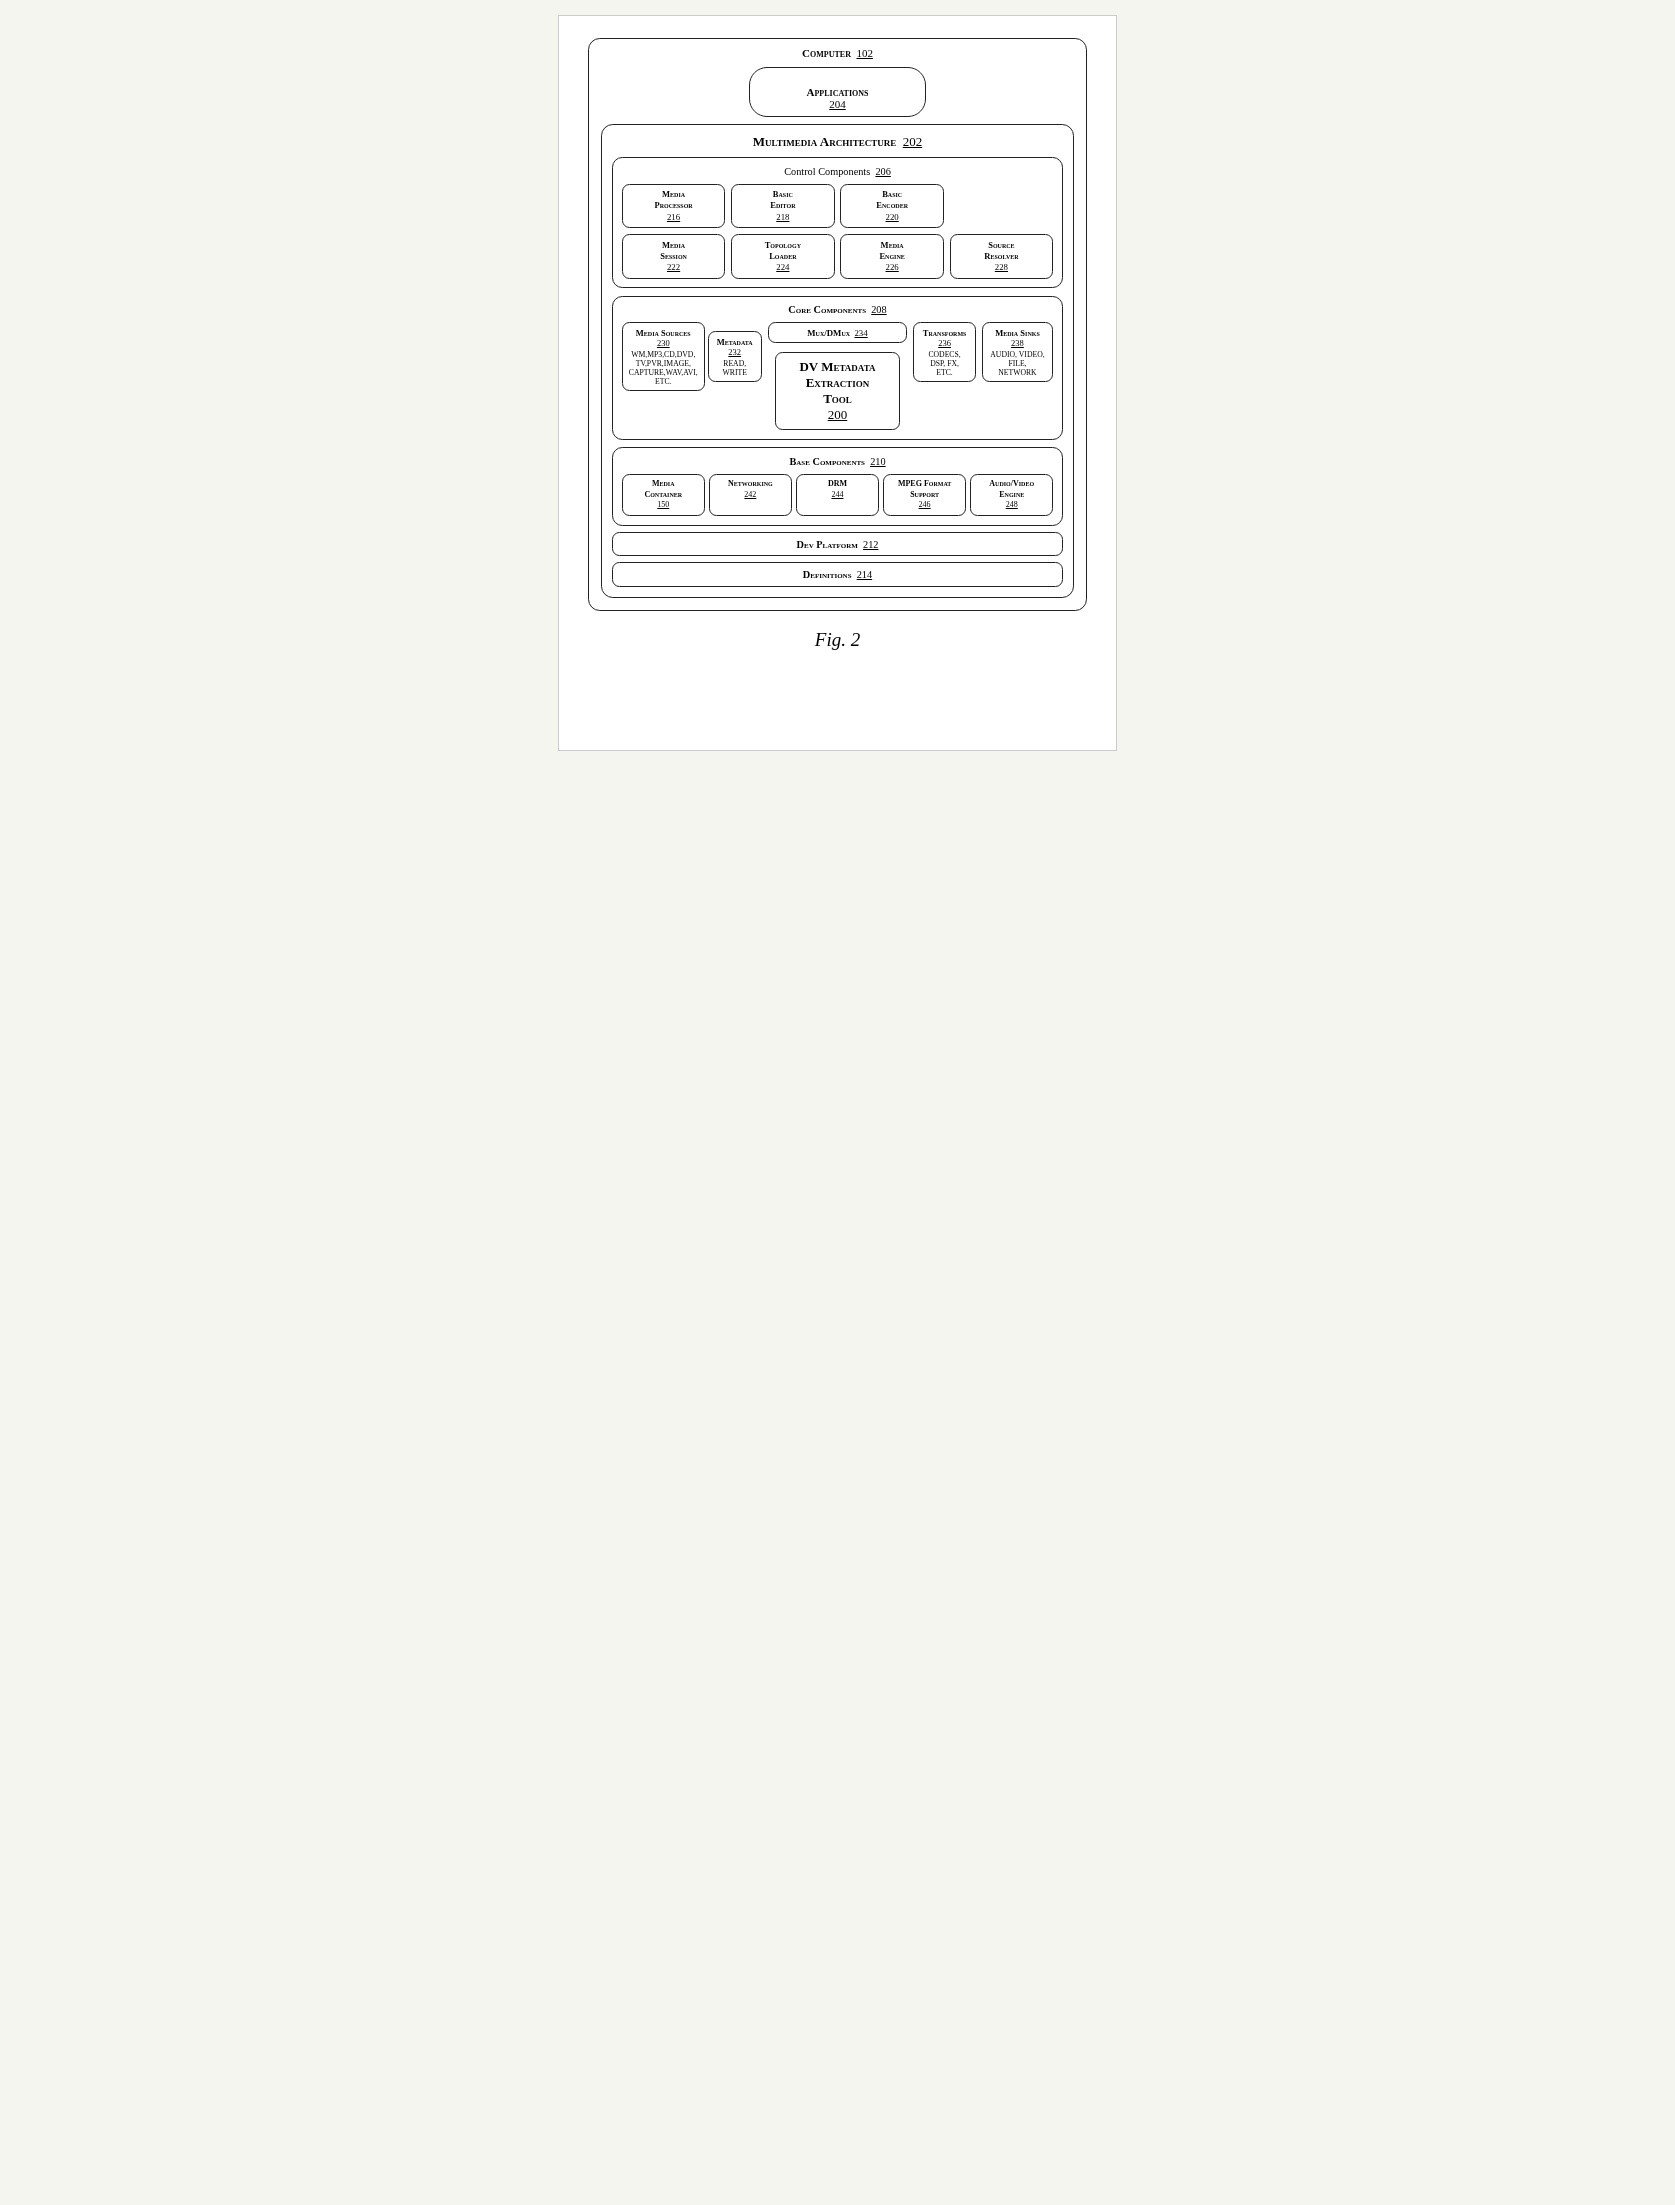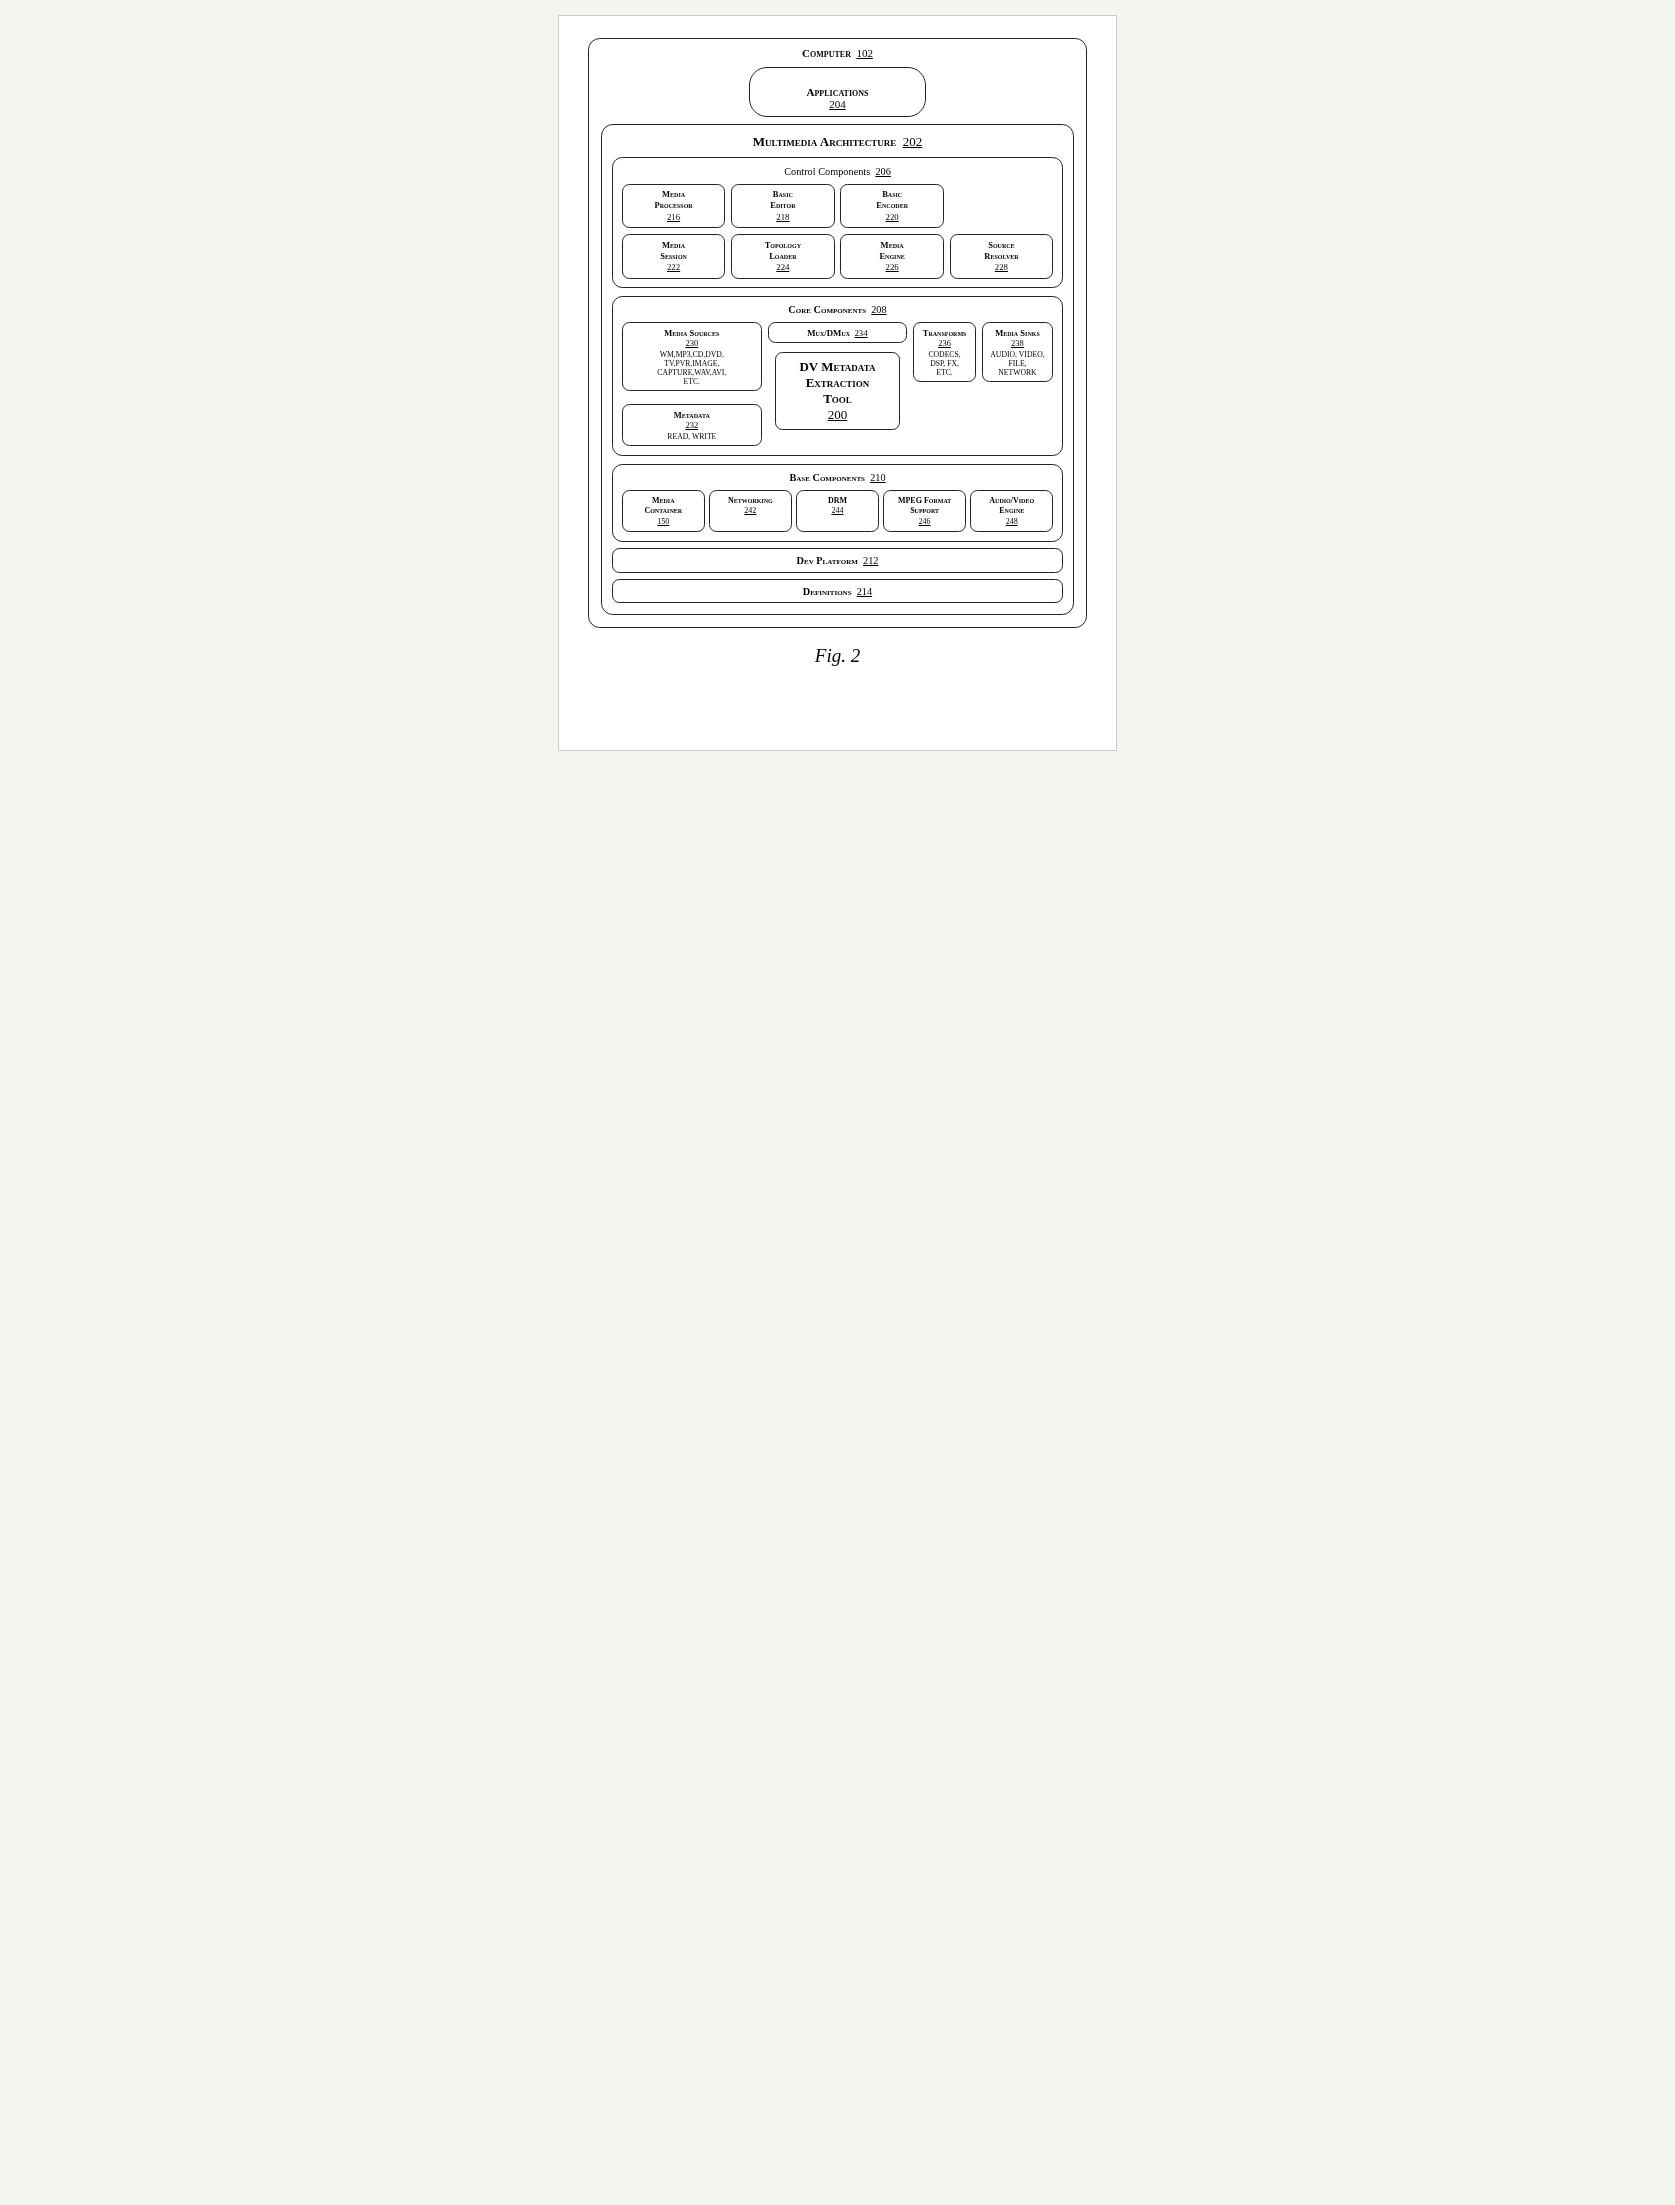--- a/index.html
+++ b/index.html
@@ -107,21 +107,21 @@
       margin-bottom: 7.4px;
     }
 
     .core-layout {
       display: grid;
       grid-template-columns: 1fr 1fr 1fr;
       gap: 5.9px;
       align-items: start;
     }
 
-    .core-left { display: flex; flex-direction: column; gap: 13px; }
+    .core-left { display: flex; flex-direction: row; gap: 3px; align-items: center; }
     .core-center { display: flex; flex-direction: column; gap: 9px; align-items: center; }
     .core-right { display: flex; flex-direction: row; gap: 6px; }
 
     .core-item {
       border: 1.5px solid #222;
       border-radius: 7.4px;
       padding: 4.4px 5.9px;
       font-size: 8.5px;
       background: #fff;
       text-align: center;

